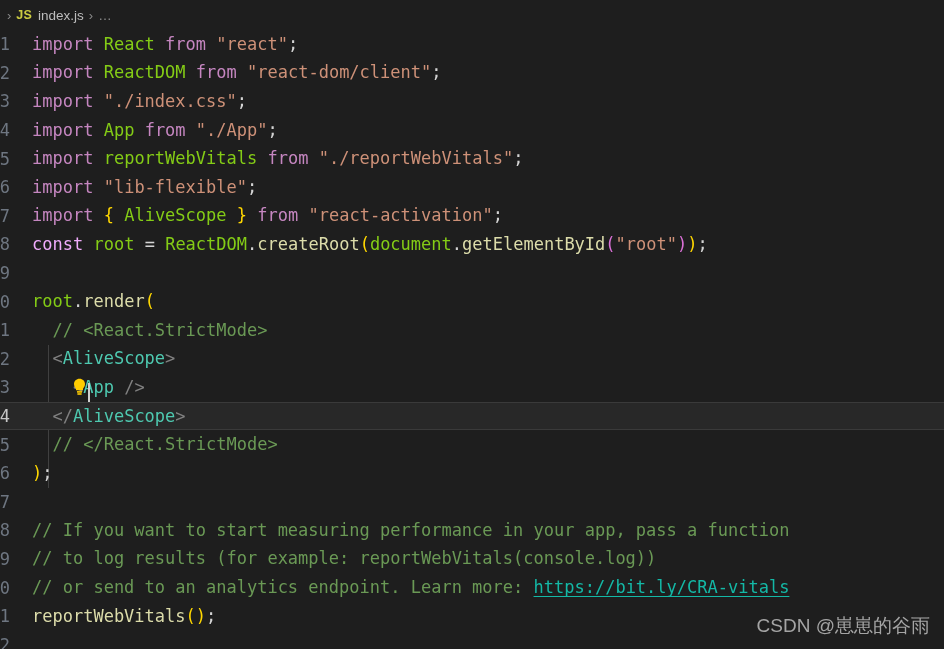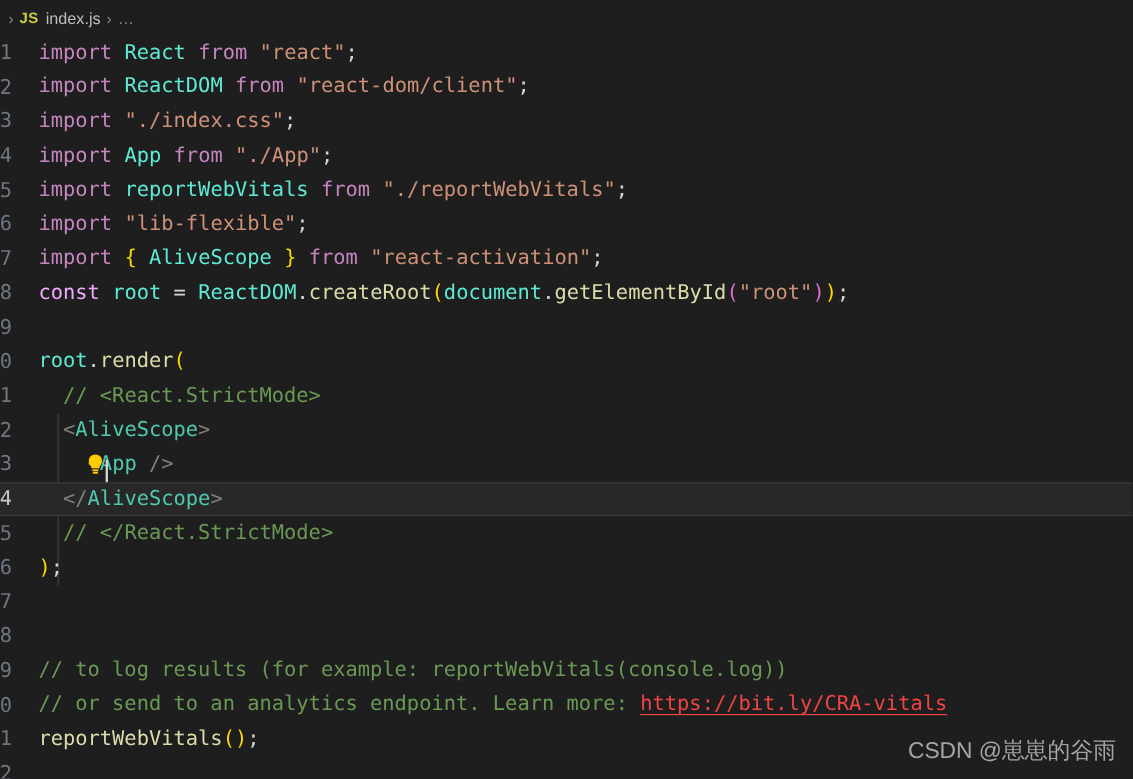--- a/index.html
+++ b/index.html
@@ -78,30 +78,30 @@
     letter-spacing:0px;
     line-height:1;
     padding-left:8px;
     position:relative;
     flex:1;
   }
 
   
   .kw       { color:#c586c0;margin-top:11px; }   
   .kw2      { color:#f0abfc; }   
-  .var      { color:#5eead4; }   
+  .var      { color:#84cc16; }   
   .str      { color:#ce9178; }   
   .fn       { color:#dcdcaa; }   
   .cmt      { color:#6a9955; }   
   .tag      { color:#4ec9b0; }   
   .punct    { color:#808080; }   
   .plain    { color:#d4d4d4; }
   .b-yellow { color:#ffd700; }   
   .b-pink   { color:#da70d6; }   
-  .link     { color:#ef4444; text-decoration:underline; text-underline-offset:3px; }
+  .link     { color:#14b8a6; text-decoration:underline; text-underline-offset:3px; }
 
   
   .indent-guide {
     position:absolute;
     left:48px;
     width:1px;
     background:#404040;
   }
 
   
@@ -167,21 +167,21 @@
       <div class="row"><div class="gutter">12</div><div class="code">  <span class="punct">&lt;</span><span class="tag">AliveScope</span><span class="punct">&gt;</span></div></div>
       <div class="row"><div class="gutter">13</div><div class="code"><span class="bulb-wrap"><svg width="15" height="18" viewBox="0 0 15 18" aria-hidden="true">
               <path d="M7.5 0.8 C4.3 0.8 2 3.1 2 6.1 c0 2.1 1.2 3.4 2 4.6 v1.6 h7 v-1.6 c0.8-1.2 2-2.5 2-4.6 C13 3.1 10.7 0.8 7.5 0.8 z" fill="#ffcc00"></path>
               <rect x="5" y="13.1" width="5" height="1.6" fill="#ffcc00"></rect>
               <rect x="5.4" y="15.2" width="4.2" height="1.6" fill="#ffcc00"></rect>
             </svg></span><span class="cursor"></span>    <span class="punct">&lt;</span><span class="tag">App</span><span class="punct"> /&gt;</span></div></div>
       <div class="row active-line"><div class="gutter">14</div><div class="code">  <span class="punct">&lt;/</span><span class="tag">AliveScope</span><span class="punct">&gt;</span></div></div>
       <div class="row"><div class="gutter">15</div><div class="code">  <span class="cmt">// &lt;/React.StrictMode&gt;</span></div></div>
       <div class="row"><div class="gutter">16</div><div class="code"><span class="b-yellow">)</span><span class="plain">;</span></div></div>
       <div class="row"><div class="gutter">17</div><div class="code"></div></div>
-      <div class="row"><div class="gutter">18</div></div>
+      <div class="row"><div class="gutter">18</div><div class="code"><span class="cmt">// If you want to start measuring performance in your app, pass a function</span></div></div>
       <div class="row"><div class="gutter">19</div><div class="code"><span class="cmt">// to log results (for example: reportWebVitals(console.log))</span></div></div>
       <div class="row"><div class="gutter">20</div><div class="code"><span class="cmt">// or send to an analytics endpoint. Learn more: <span class="link">https://bit.ly/CRA-vitals</span></span></div></div>
       <div class="row"><div class="gutter">21</div><div class="code"><span class="fn">reportWebVitals</span><span class="b-yellow">(</span><span class="b-yellow">)</span><span class="plain">;</span></div></div>
       <div class="row"><div class="gutter">22</div><div class="code"></div></div>
     </div>
 
   <div id="watermark">CSDN @崽崽的谷雨</div>
 </div>
 
 </body></html>

